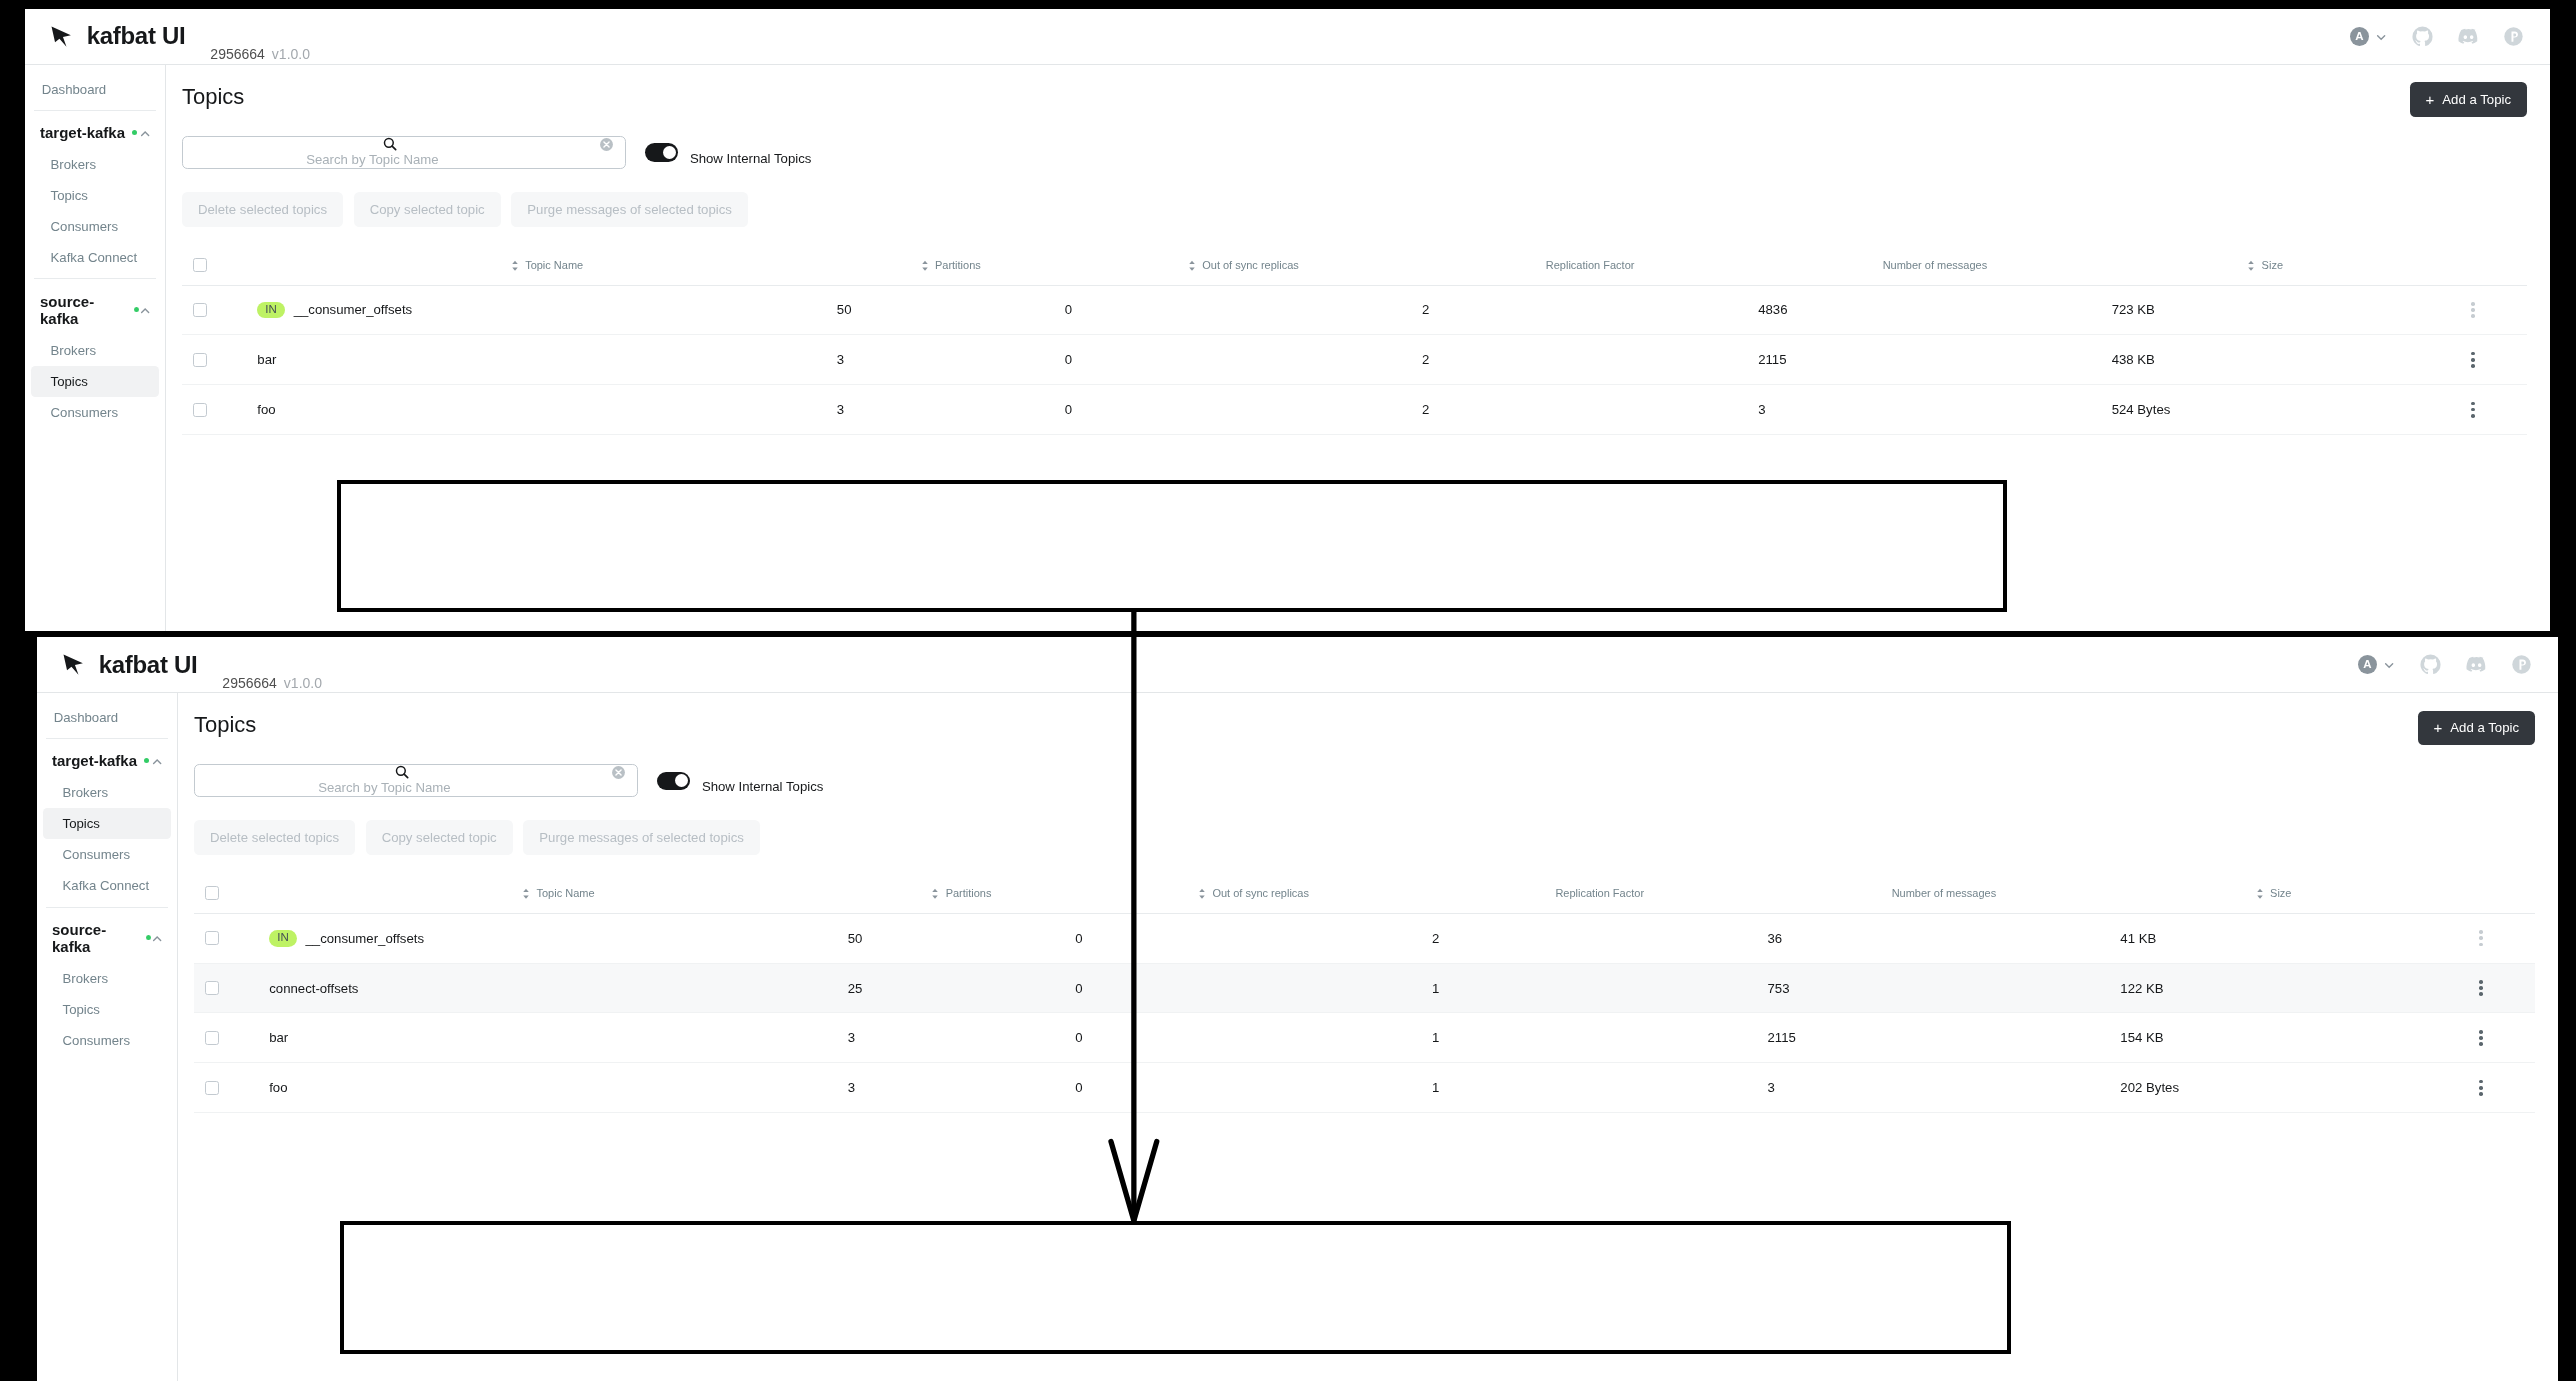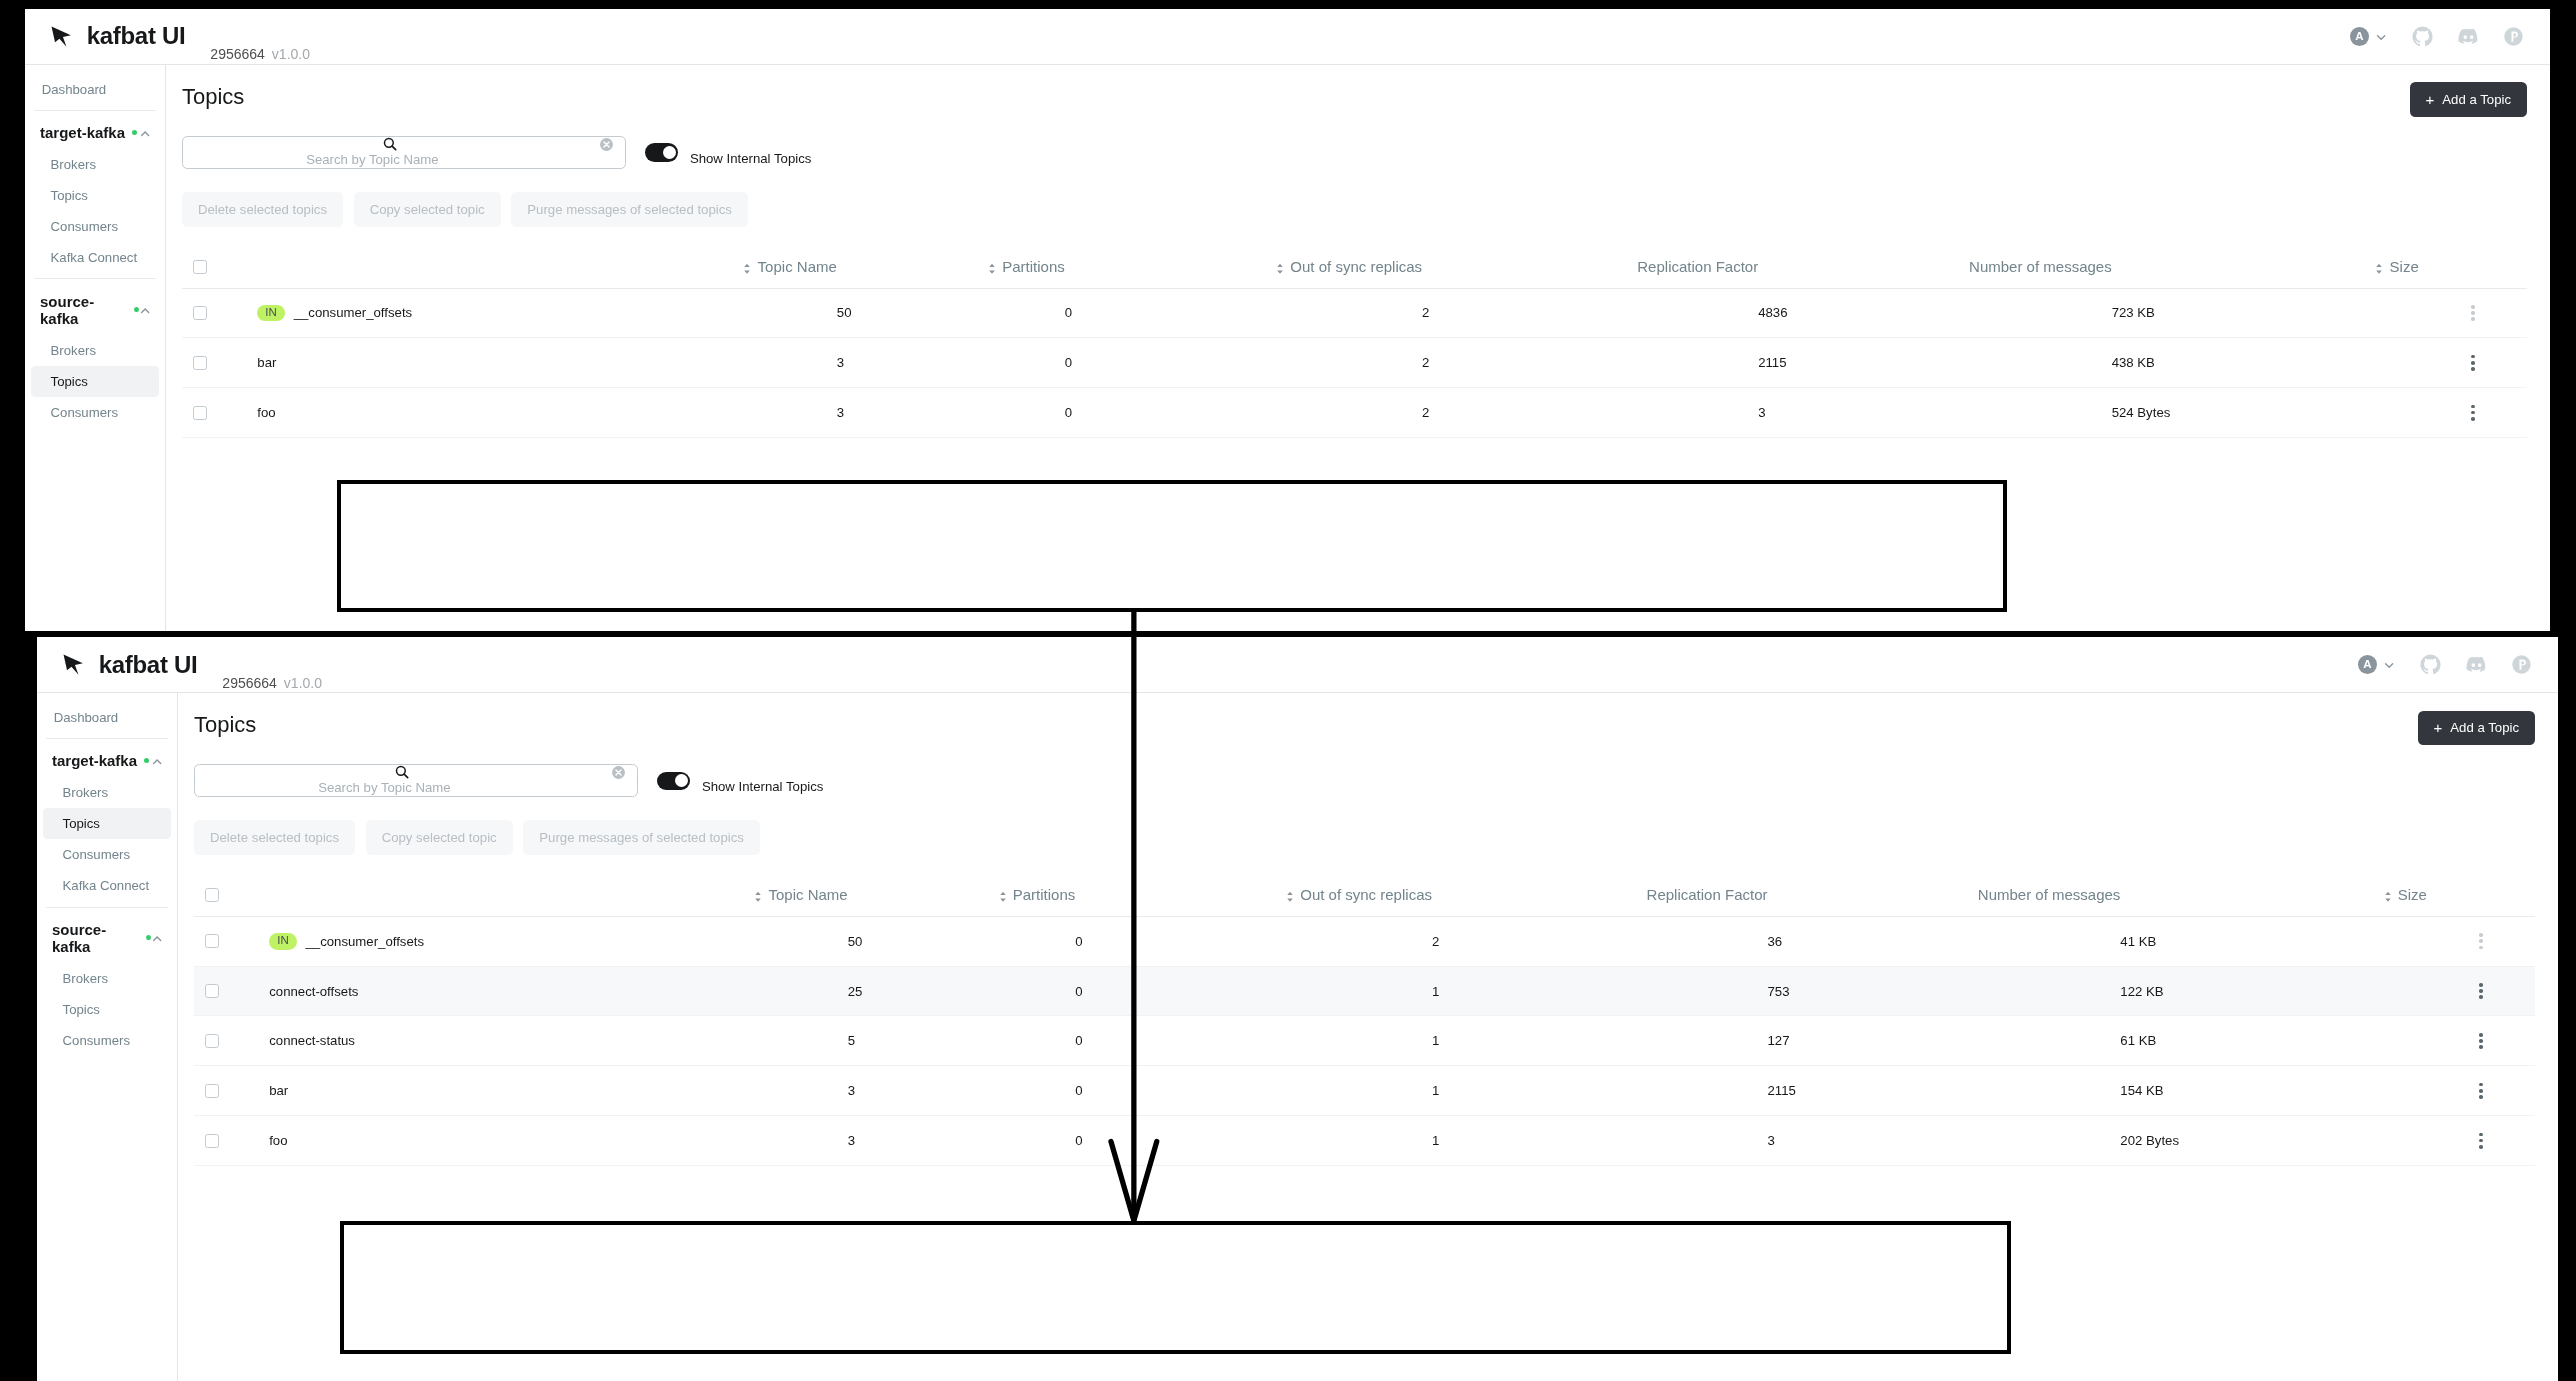--- a/index.html
+++ b/index.html
@@ -138,22 +138,22 @@
     background: #f6f7f8; color: #b7bec4;
     border: none; border-radius: 5.3px;
     font-size: 13.2px; padding: 9.7px 16px;
     font-family: "Liberation Sans", sans-serif;
     cursor: default;
   }
 
   
   table.topics { width: 100%; border-collapse: collapse; margin-top: 19.4px; table-layout: fixed; }
   table.topics thead th {
-    font-size: 15px; color: #73848c; font-weight: normal;
-    text-align: right; padding: 12.3px 0 12.3px 0;
+    font-size: 11px; color: #73848c; font-weight: normal;
+    text-align: center; padding: 12.3px 0 12.3px 0;
     border-bottom: 0.9px solid #e8ebed;
     white-space: nowrap;
   }
   table.topics tbody td {
     font-size: 13.2px; color: #16181a;
     padding: 14px 0;
     border-bottom: 0.9px solid #f0f2f3;
   }
   tr.row-alt td { background: #f7f8f9; }
   .sortgrip { display:inline-block; width: 8px; height: 11.5px; vertical-align: -1.8px; margin-right: 6.2px; }
@@ -623,42 +623,20 @@
                     <i></i>
                   </div>
                 </td>
               </tr>
               <tr>
                 <td class="col-chk">
                   <span class="chk"></span>
                 </td>
                 <td class="col-name">
                   <div class="name-cell">
-                    <span>connect-status</span>
-                  </div>
-                </td>
-                <td class="col-part">5</td>
-                <td class="col-oosr">0</td>
-                <td class="col-rf">1</td>
-                <td class="col-msgs">127</td>
-                <td class="col-size">61 KB</td>
-                <td class="col-kebab">
-                  <div class="kebab">
-                    <i></i>
-                    <i></i>
-                    <i></i>
-                  </div>
-                </td>
-              </tr>
-              <tr>
-                <td class="col-chk">
-                  <span class="chk"></span>
-                </td>
-                <td class="col-name">
-                  <div class="name-cell">
                     <span>bar</span>
                   </div>
                 </td>
                 <td class="col-part">3</td>
                 <td class="col-oosr">0</td>
                 <td class="col-rf">1</td>
                 <td class="col-msgs">2115</td>
                 <td class="col-size">154 KB</td>
                 <td class="col-kebab">
                   <div class="kebab">

